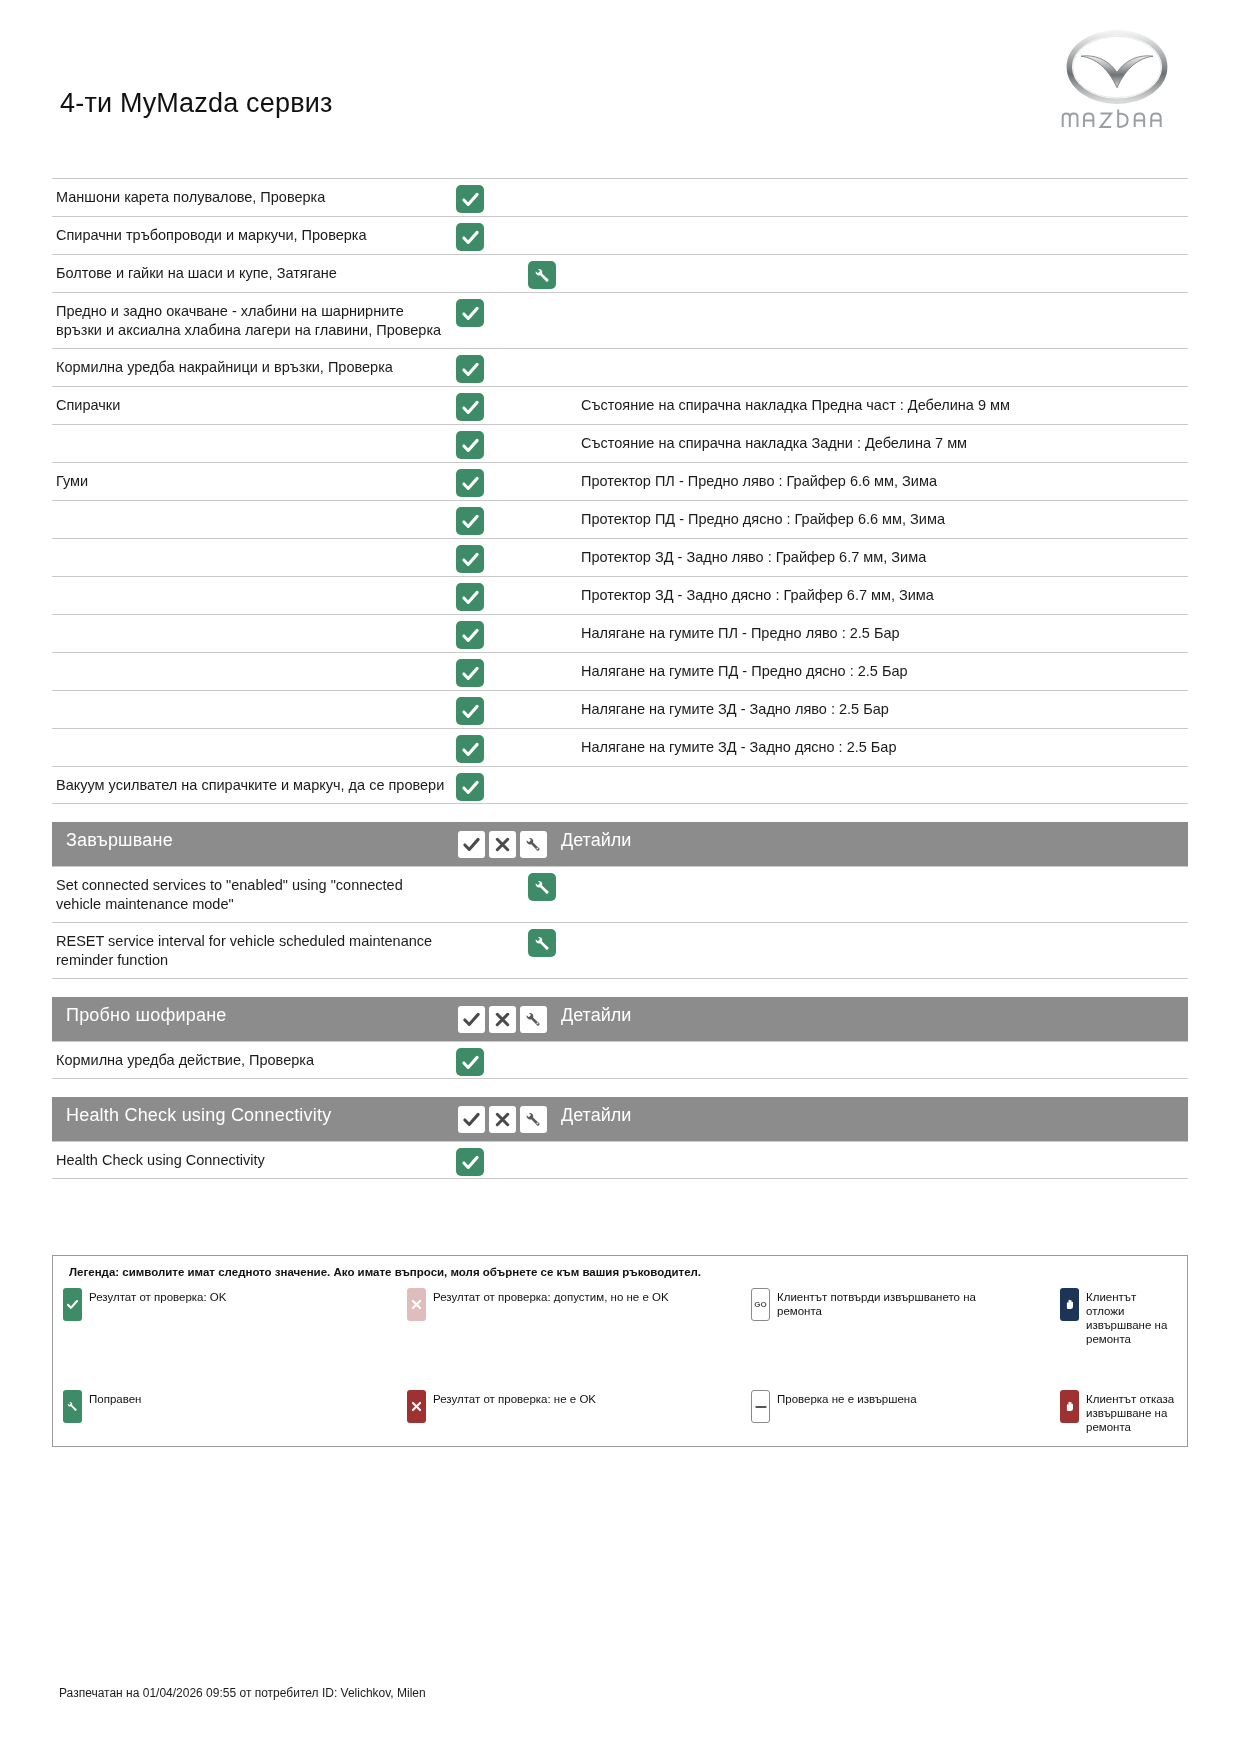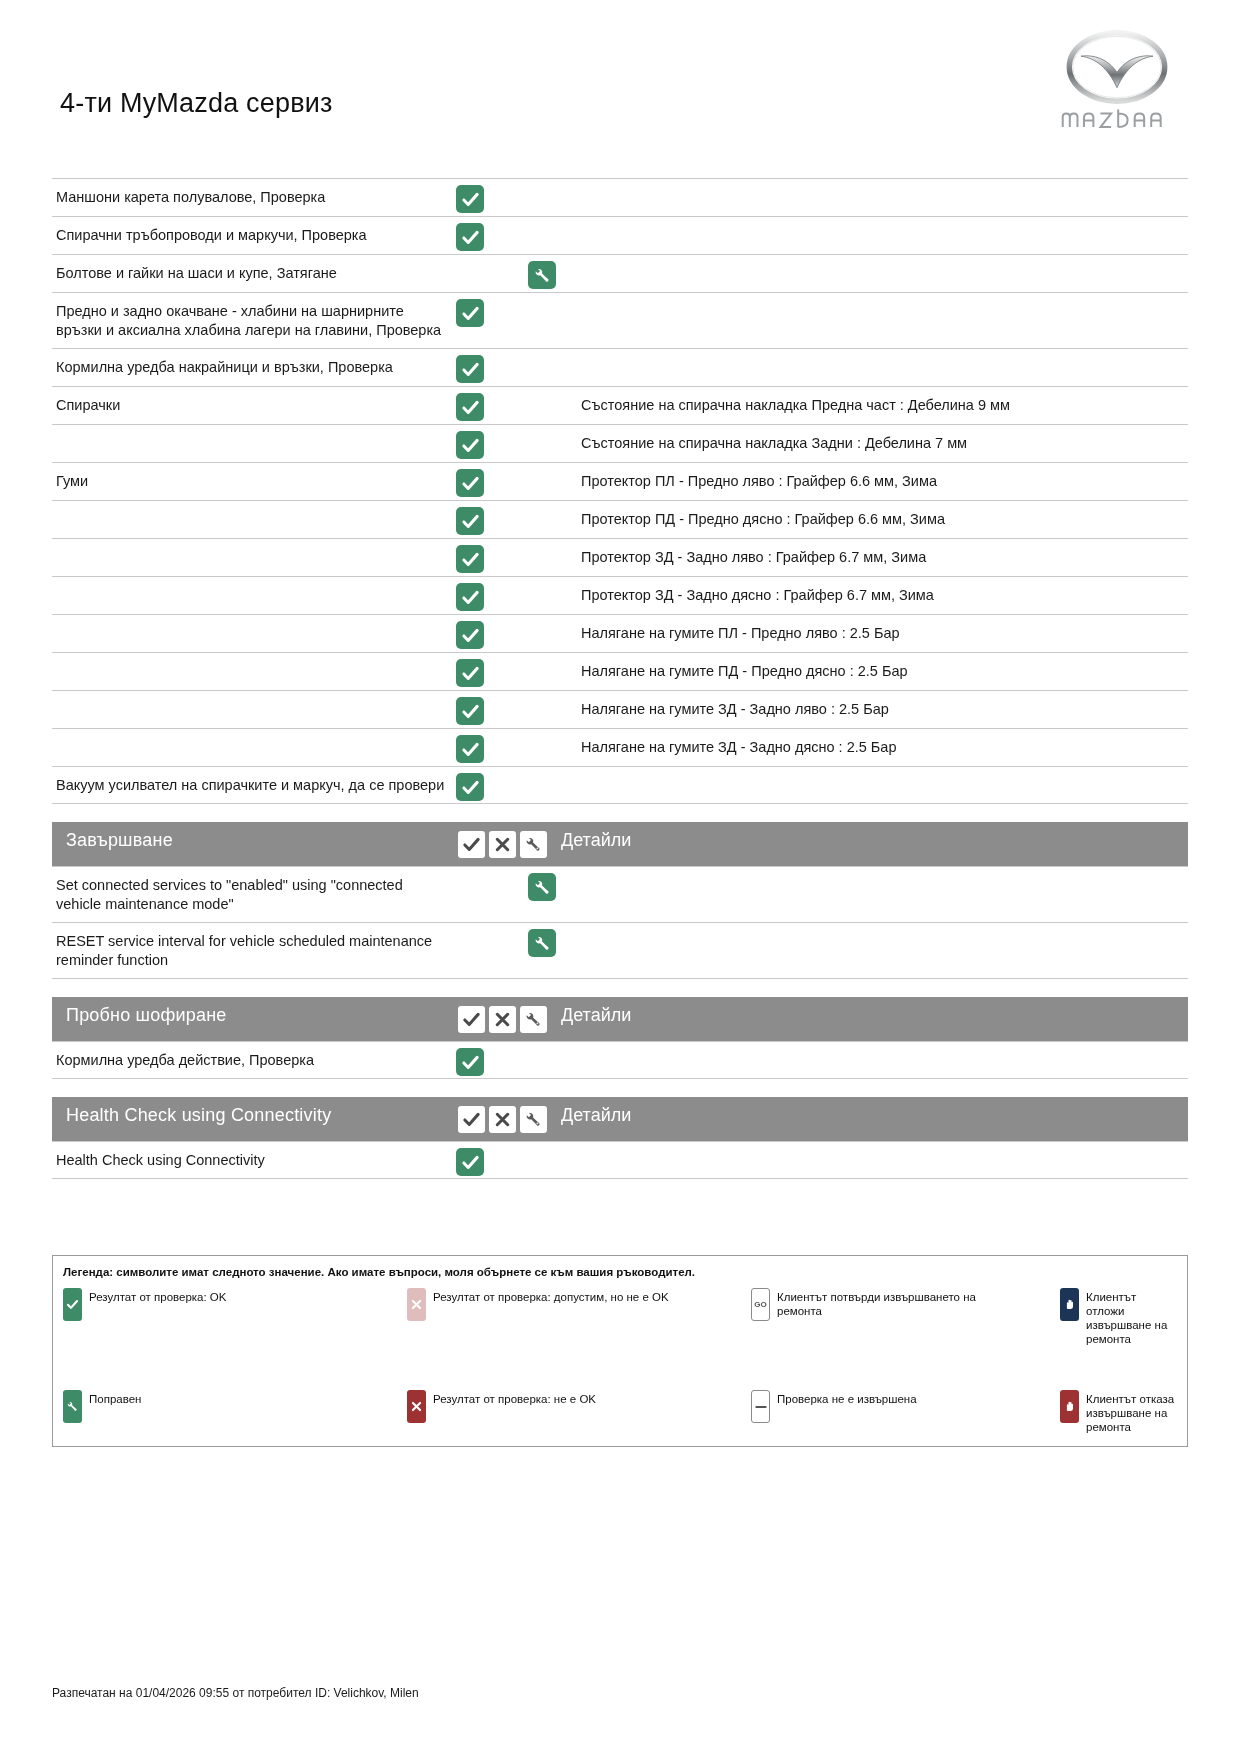--- a/index.html
+++ b/index.html
@@ -134,21 +134,21 @@
     top: 1255px;
     width: 1136px;
     border: 1px solid #9a9a9a;
     padding: 8px 10px 12px 10px;
     background: #fff;
   }
   .legend-title {
     font-size: 11.5px;
     font-weight: bold;
     color: #111;
-    margin: 2px 0 10px 0;
+    margin: 2px 0 10px 6px;
   }
   .legend-grid {
     display: grid;
     grid-template-columns: 300px 300px 265px 1fr;
     row-gap: 12px;
     column-gap: 6px;
     gap: 44px;
   }
   .legend-item { display: flex; align-items: flex-start; gap: 7px; }
   .legend-item .lbl {
@@ -165,21 +165,21 @@
   }
   .lbox.green { background: #3d8c67; }
   .lbox.pink  { background: #e0bdbd; }
   .lbox.red   { background: #9e3232; }
   .lbox.navy  { background: #1c3557; }
   .lbox.white { background: #ffffff; border: 1px solid #8a8a8a; }
 
   
   .footer {
     position: absolute;
-    left: 52px;
+    left: 59px;
     top: 1686px;
     font-size: 12px;
     color: #1b1b1b;
   }
 </style>
 </head>
 <body>
 
 <div class="page">
 

